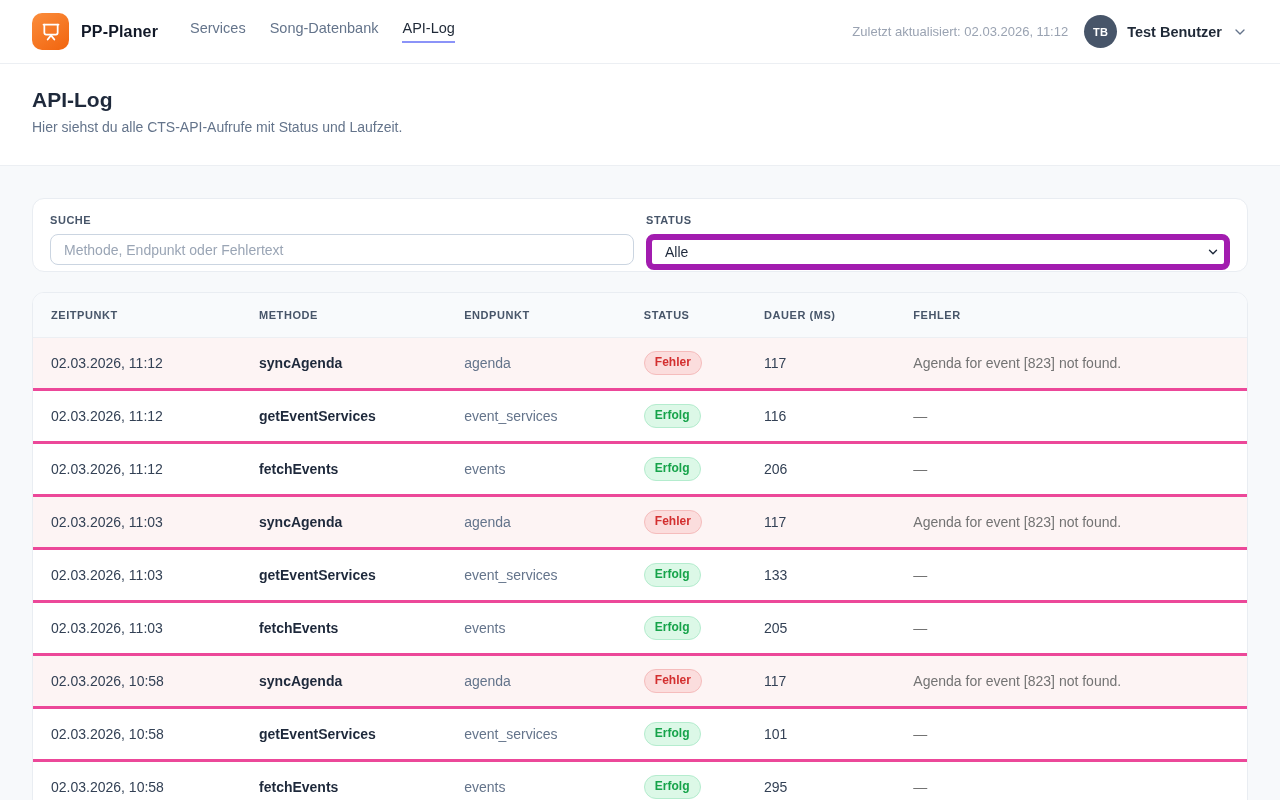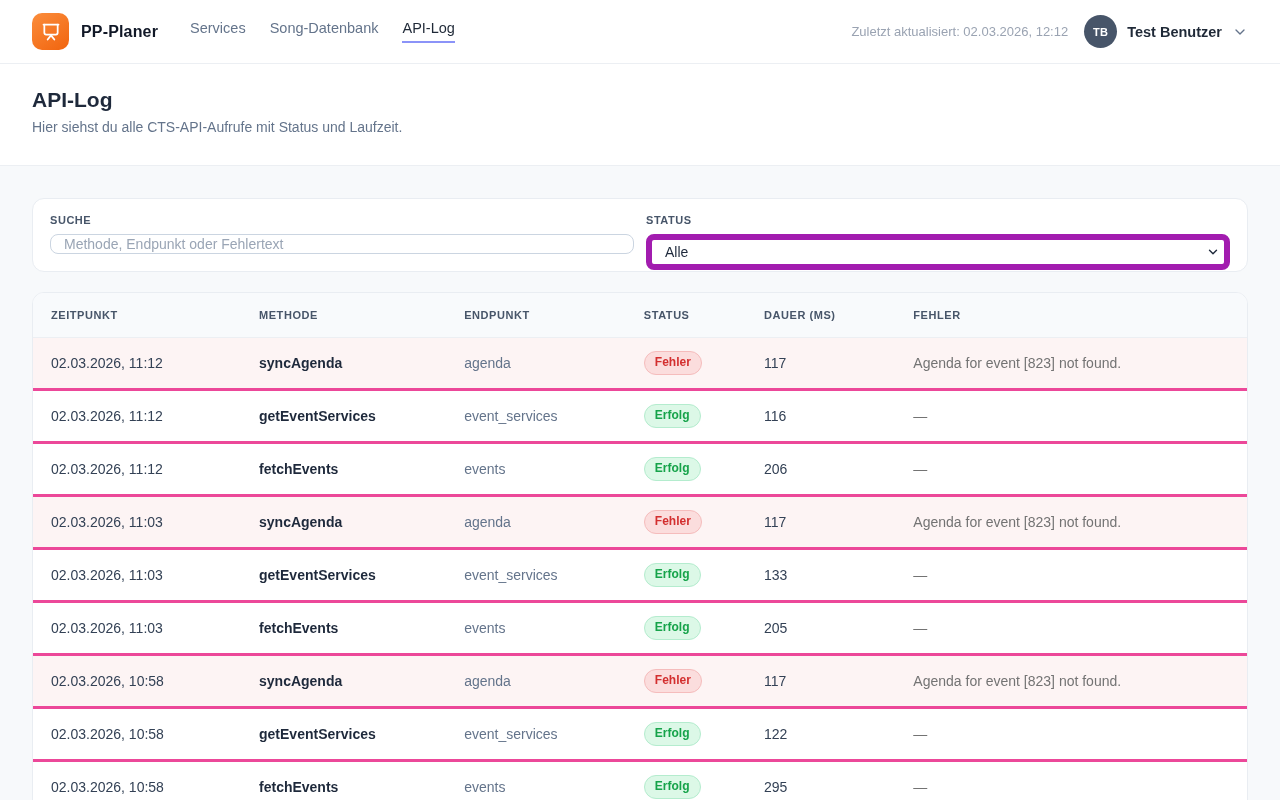--- a/index.html
+++ b/index.html
@@ -94,21 +94,21 @@
   .filter-field label {
     display: block;
     font-size: 11px;
     font-weight: 700;
     letter-spacing: 0.05em;
     color: #475569;
     margin-bottom: 8px;
   }
   .filter-field input {
     width: 100%;
-    height: 20px;
+    height: 31px;
     border: 1px solid #cbd5e1;
     border-radius: 8px;
     padding: 0 13px;
     font-family: "Liberation Sans", sans-serif;
     font-size: 14px;
     color: #c2410c;
     outline: none;
     background: #ffffff;
   }
   .filter-field input::placeholder { color: #9aa5b5; }
@@ -194,21 +194,21 @@
       </span>
       <span class="brand-name">PP-Planer</span>
     </a>
     <nav class="nav-links">
       <a>Services</a>
       <a>Song-Datenbank</a>
       <a class="active">API-Log</a>
     </nav>
   </div>
   <div class="nav-right">
-    <span class="last-updated">Zuletzt aktualisiert: 02.03.2026, 12:12</span>
+    <span class="last-updated">Zuletzt aktualisiert: 02.03.2026, 11:12</span>
     <div class="user-menu">
       <span class="avatar">TB</span>
       <span class="user-name">Test Benutzer</span>
       <span class="chevron">
         <svg viewBox="0 0 24 24" fill="none" stroke="#64748b" stroke-width="2" stroke-linecap="round" stroke-linejoin="round">
           <path d="m6 9 6 6 6-6"></path>
         </svg>
       </span>
     </div>
   </div>
@@ -316,21 +316,21 @@
             <td class="cell-endpoint">agenda</td>
             <td><span class="badge badge-error">Fehler</span></td>
             <td class="cell-duration">117</td>
             <td class="cell-error">Agenda for event [823] not found.</td>
           </tr>
           <tr>
             <td class="cell-time">02.03.2026, 10:58</td>
             <td class="cell-method">getEventServices</td>
             <td class="cell-endpoint">event_services</td>
             <td><span class="badge badge-success">Erfolg</span></td>
-            <td class="cell-duration">122</td>
+            <td class="cell-duration">101</td>
             <td class="cell-error">—</td>
           </tr>
           <tr>
             <td class="cell-time">02.03.2026, 10:58</td>
             <td class="cell-method">fetchEvents</td>
             <td class="cell-endpoint">events</td>
             <td><span class="badge badge-success">Erfolg</span></td>
             <td class="cell-duration">295</td>
             <td class="cell-error">—</td>
           </tr>

